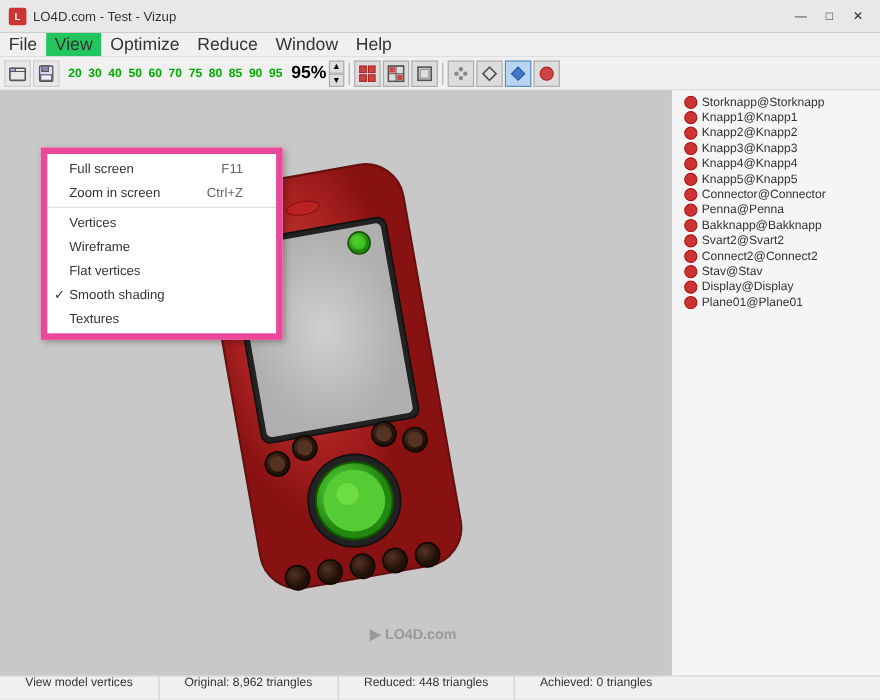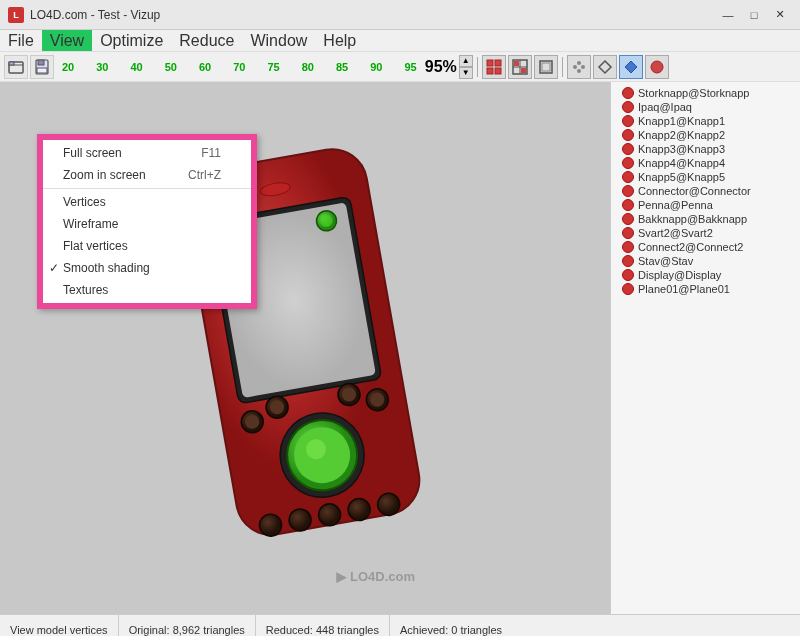--- a/index.html
+++ b/index.html
@@ -100,21 +100,21 @@
       display: flex;
       align-items: center;
       justify-content: center;
       font-size: 10px;
     }
 
     
     #progress-area {
       display: flex;
       align-items: center;
-      gap: 18px;
+      gap: 2px;
       margin-left: 4px;
     }
     .progress-num {
       font-size: 11px;
       font-weight: bold;
       padding: 1px 2px;
     }
     .p10 { color: #00aa00; }
     .p20 { color: #00aa00; }
     .p30 { color: #00aa00; }
@@ -224,25 +224,25 @@
     #status-bar {
       height: 22px;
       background: #f0f0f0;
       border-top: 1px solid #ccc;
       display: flex;
       align-items: center;
       font-size: 11px;
       color: #333;
     }
     .status-section {
-      padding: 0 10px;
+      padding: 0 23px;
       border-right: 1px solid #ccc;
       height: 100%;
       display: flex;
-      align-items: flex-end;
+      align-items: flex-start;
     }
     .status-section:last-child { border-right: none; }
 
     
     #view-dropdown {
       position: absolute;
       top: 52px;
       left: 37px;
       background: white;
       border: 6px solid #ec4899;
@@ -518,24 +518,20 @@
   </div>
 
   <div id="right-panel">
 
   <div class="tree-item">
         <div class="tree-dot"></div>
         <span>Storknapp@Storknapp</span>
       </div>
       <div class="tree-item">
         <div class="tree-dot"></div>
-        <span>Ipaq@Ipaq</span>
-      </div>
-      <div class="tree-item">
-        <div class="tree-dot"></div>
         <span>Knapp1@Knapp1</span>
       </div>
       <div class="tree-item">
         <div class="tree-dot"></div>
         <span>Knapp2@Knapp2</span>
       </div>
       <div class="tree-item">
         <div class="tree-dot"></div>
         <span>Knapp3@Knapp3</span>
       </div>

